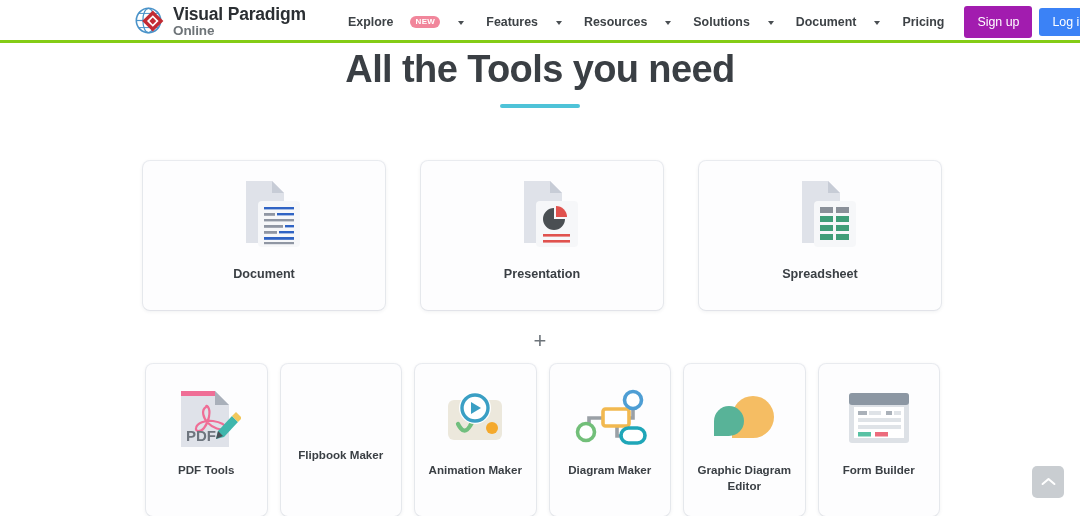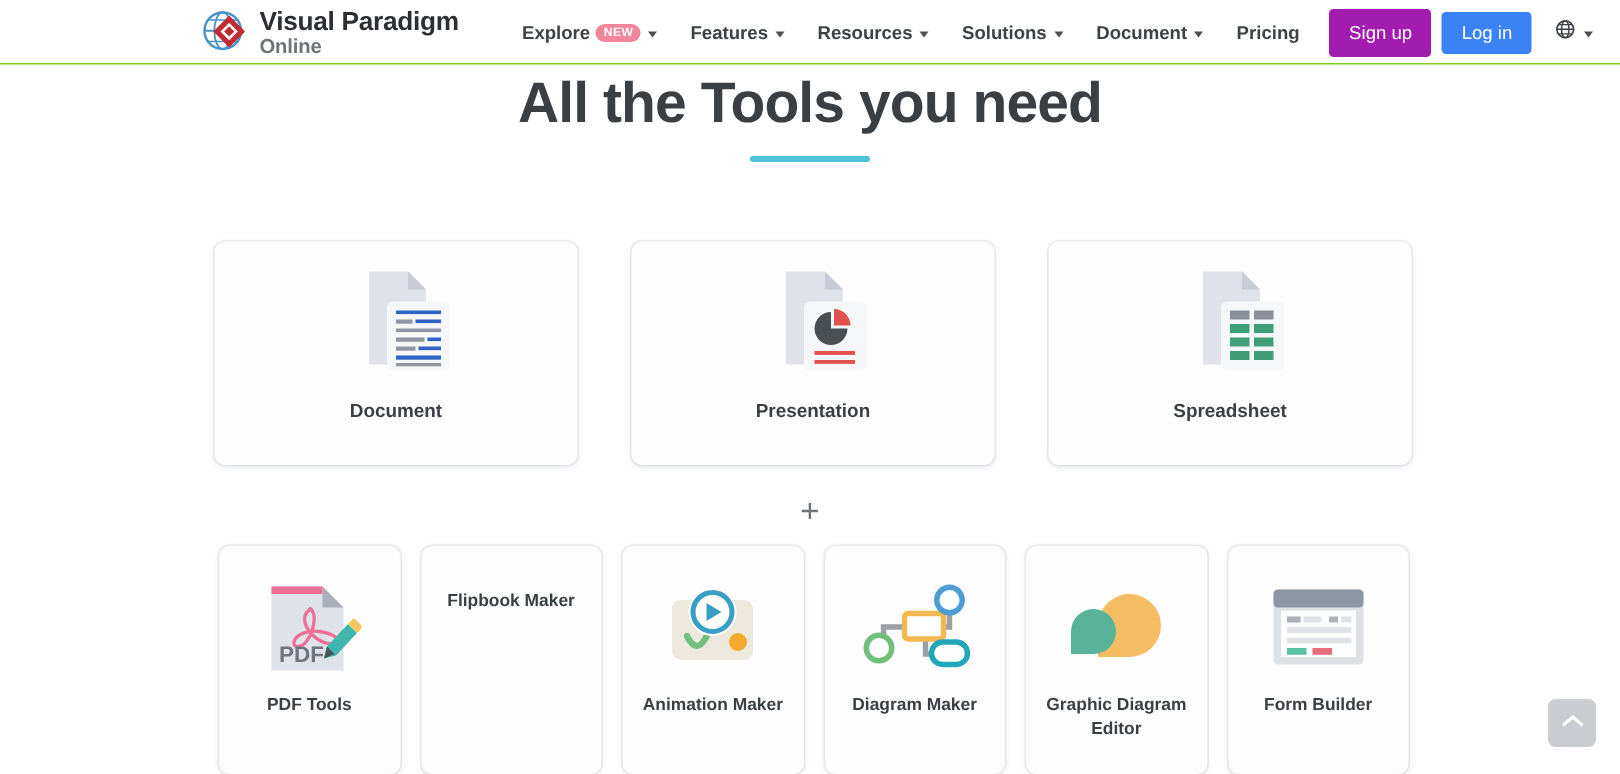--- a/index.html
+++ b/index.html
@@ -9,42 +9,42 @@
     font-family: "Liberation Sans", sans-serif;
     overflow: hidden;
   }
   body { position: relative; }
 
   
   .header {
     position: absolute; top: 0; left: 0;
     width: 1080px; height: 43px;
     background: #ffffff;
-    border-bottom: 1px solid #84cc16;
+    border-bottom: 3px solid #84cc16;
     display: flex; align-items: center;
   }
   .logo-wrap {
     position: absolute; left: 132px; top: 3px;
     display: flex; align-items: center; gap: 5px;
   }
   .logo-mark { width: 36px; height: 36px; position: relative; }
   .logo-text { line-height: 1.02; padding-top: 1px; }
   .logo-text .l1 {
     font-size: 17.5px; font-weight: 700; color: #2b2f33;
     letter-spacing: -.2px; white-space: nowrap;
   }
   .logo-text .l2 {
     font-size: 13.5px; font-weight: 700; color: #6e7478;
     letter-spacing: -.1px;
   }
 
   .nav { position: absolute; left: 337px; top: 0; height: 43px;
          display: flex; align-items: center; gap: 0; }
   .nav-item {
-    display: flex; align-items: center; gap: 4px;
+    display: flex; align-items: center; gap: 17px;
     font-size: 12.4px; font-weight: 700; color: #3d4246;
     padding: 0 11px; height: 43px; cursor: pointer;
     white-space: nowrap;
     justify-content: flex-end;
   }
   .badge-new {
     background: #f1869b; color: #ffffff;
     font-size: 8px; font-weight: 700; letter-spacing: .4px;
     padding: 2px 5px 2px 5px; border-radius: 9px; line-height: 1;
   }
@@ -121,21 +121,21 @@
     display: flex; flex-direction: column; align-items: center;
     cursor: pointer; padding-top: 12px; position: relative;
   }
   .card-sm .ico { height: 86px; display: flex; align-items: center;
                   justify-content: center; }
   .card-sm .cap {
     font-size: 11.6px; font-weight: 700; color: #3a3f44;
     text-align: center; line-height: 1.38; width: 100%;
     padding: 0 4px;
   }
-  .card-sm.noicon { justify-content: flex-start; padding-top: 29px; }
+  .card-sm.noicon { justify-content: center; padding-top: 29px; }
 
   
   .scrolltop {
     position: absolute; left: 1032px; top: 466px;
     width: 32px; height: 32px; border-radius: 5px;
     background: #c9cdd1; display: flex;
     align-items: center; justify-content: center; cursor: pointer;
   }
 </style>
 </head>

